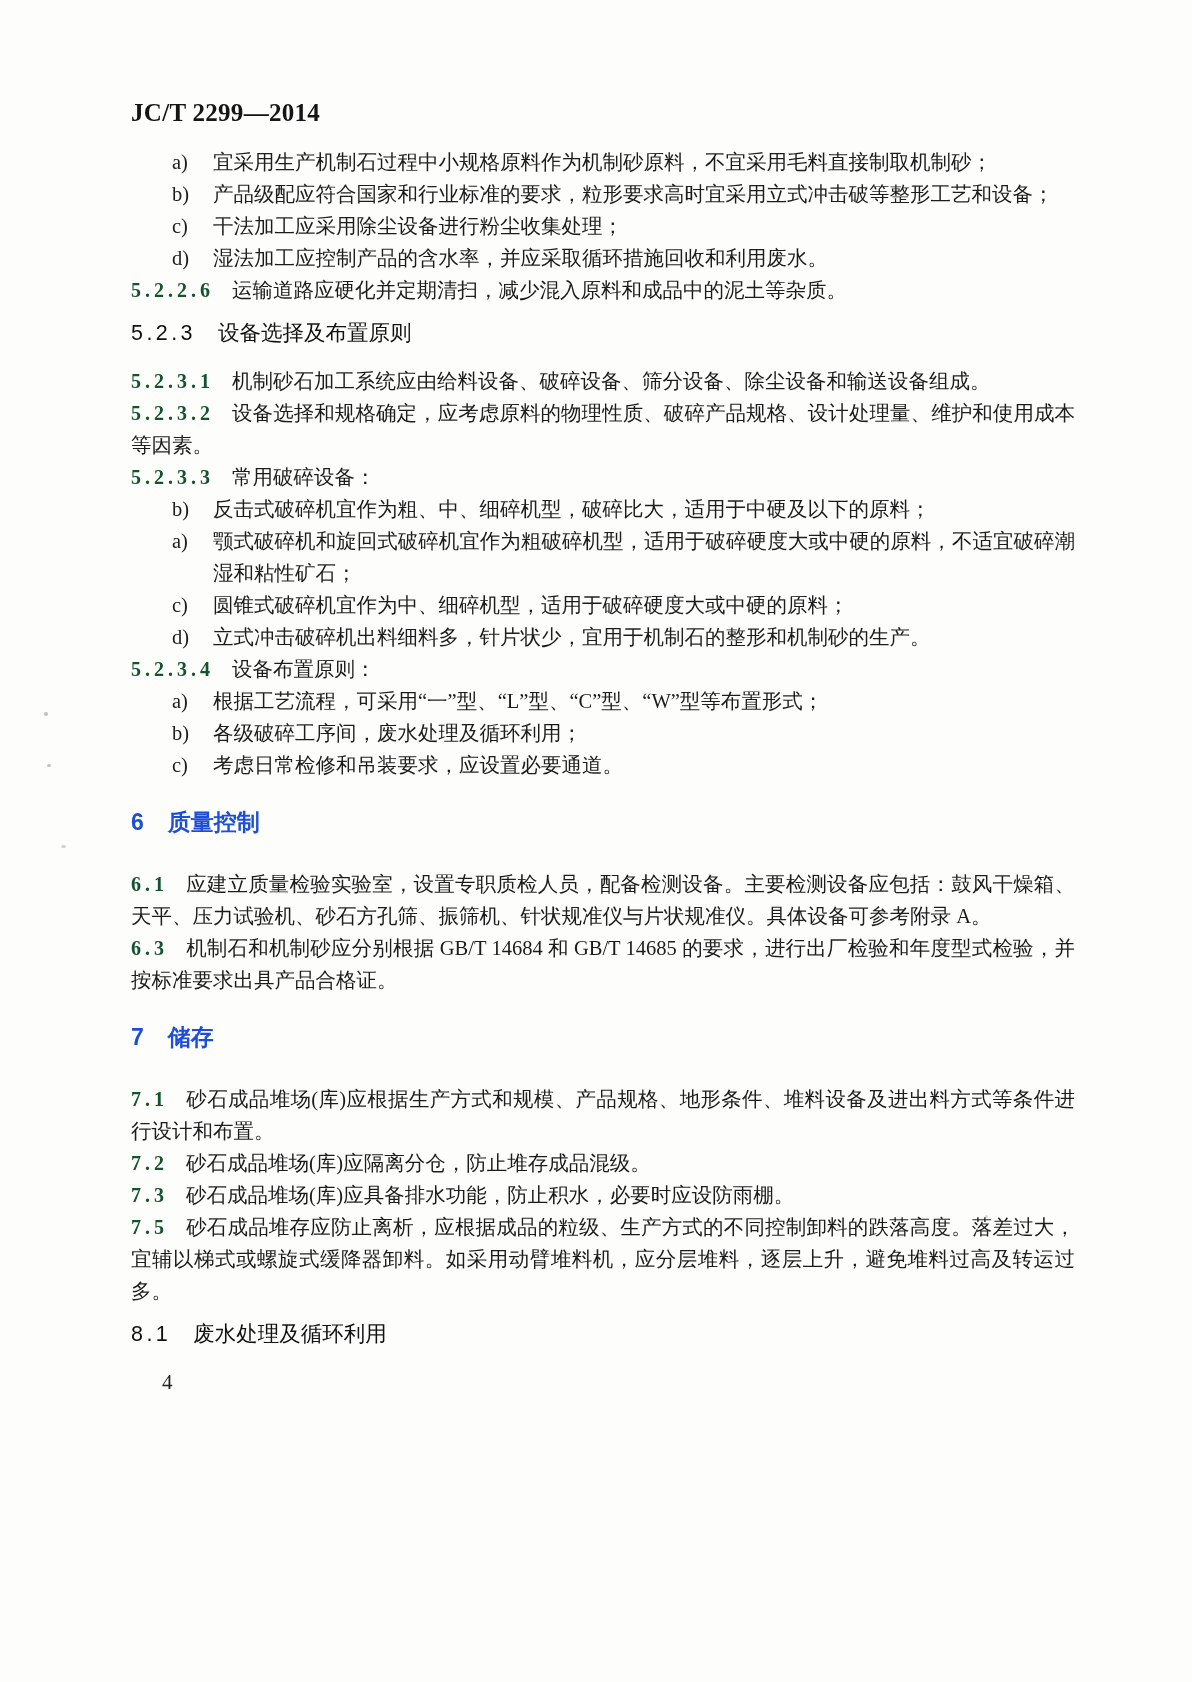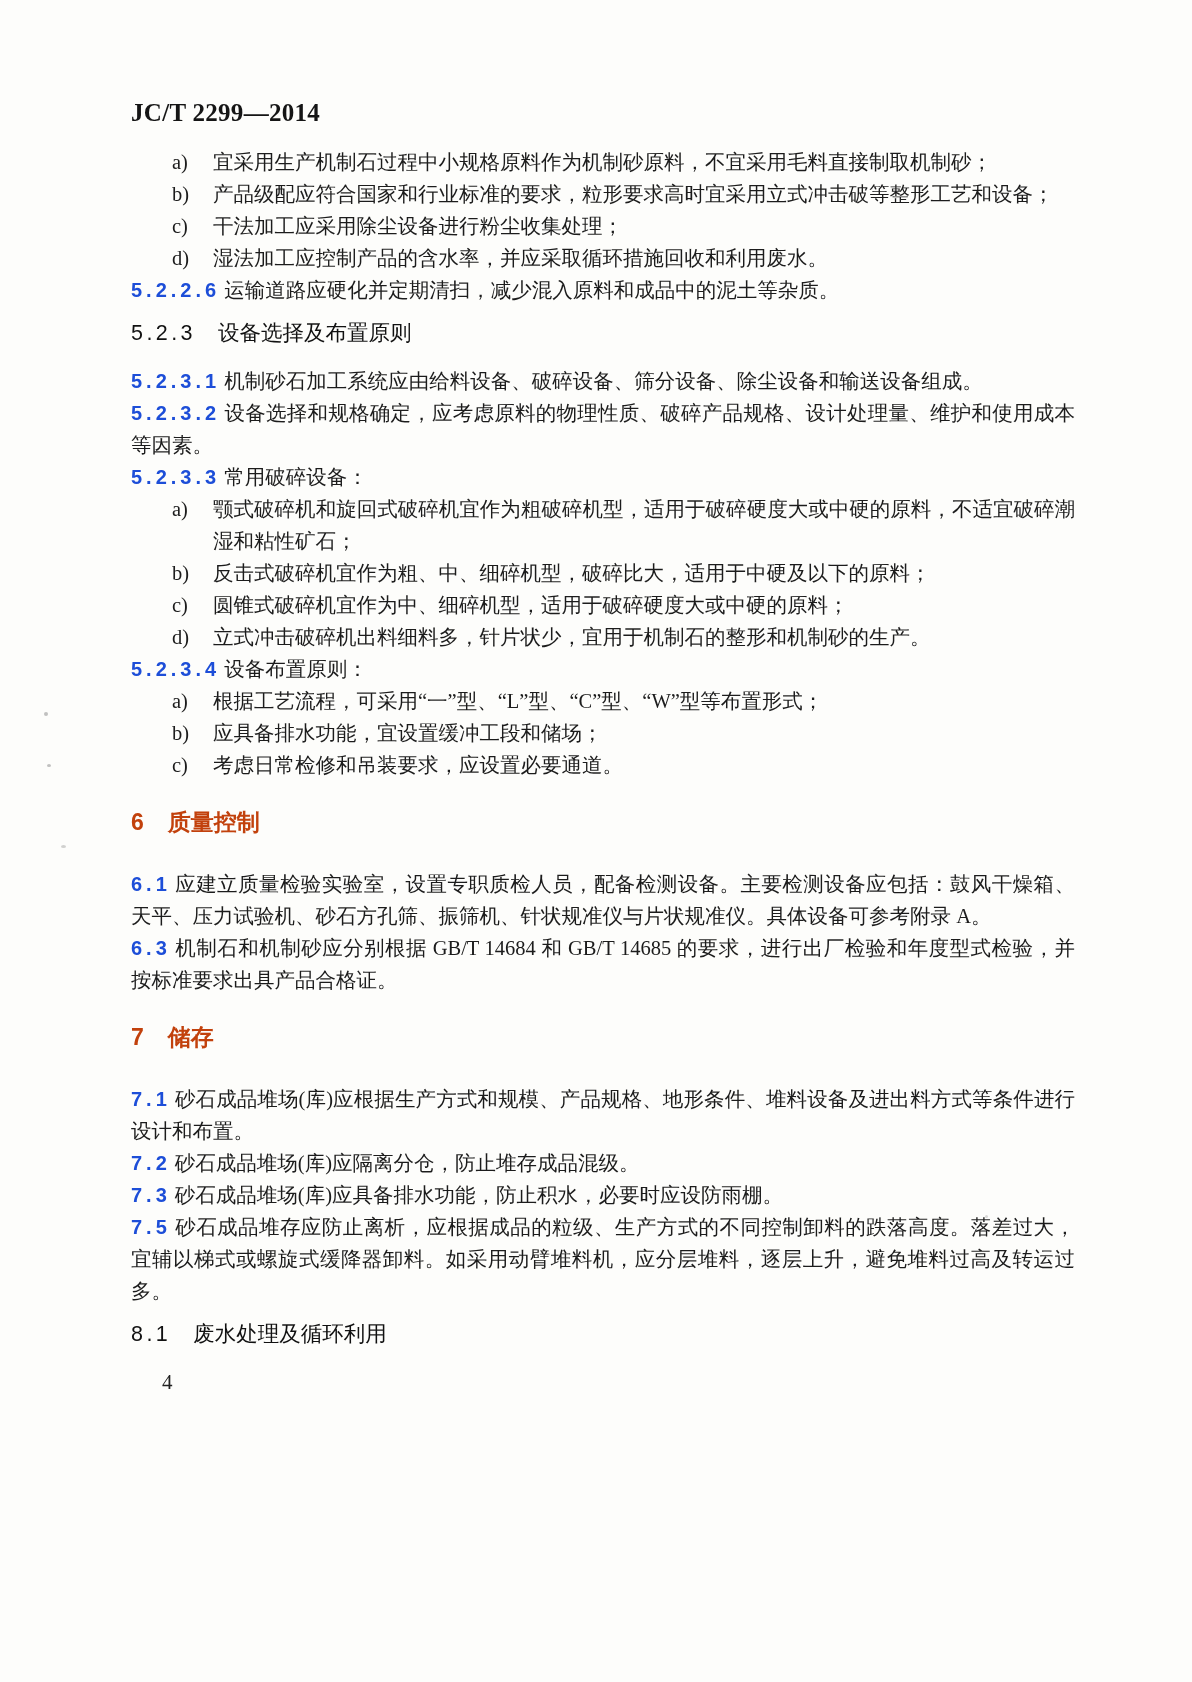--- a/index.html
+++ b/index.html
@@ -33,43 +33,43 @@
 
   .clause, .item {
     font-size: 20.5px;
     line-height: 32px;
     margin: 0;
     text-align: justify;
     text-justify: inter-ideograph;
     color: #1c1c1c;
   }
   .clause .num {
-    font-family: Liberation Sans, sans-serif;
+    font-family: Liberation Serif, serif;
     font-weight: 700;
     font-size: 20px;
     letter-spacing: 0.2em;
-    margin-right: 4px;
-    color: #1d4ed8;
+    margin-right: 18px;
+    color: #14532d;
     white-space: nowrap;
   }
   .item { padding-left: 82px; }
   .marker {
     display: inline-block;
     width: 41px;
     margin-left: -41px;
     font-family: "Liberation Serif", "DejaVu Serif", serif;
   }
 
   .heading1 {
     font-family: "Liberation Sans", "DejaVu Sans", sans-serif;
     font-weight: 700;
     font-size: 23px;
     line-height: 34px;
     margin: 24px 0 29px 0;
-    color: #c2410c;
+    color: #1d4ed8;
   }
   .heading1 .num { margin-right: 22px; letter-spacing: 0.08em; }
 
   .heading2 {
     font-family: "Liberation Sans", "DejaVu Sans", sans-serif;
     font-weight: 400;
     font-size: 21.5px;
     line-height: 34px;
     margin: 10px 0 15px 0;
     color: #111;
@@ -105,27 +105,27 @@
   <main class="doc-body">
       <p class="item"><span class="marker">a)</span><span class="itxt">宜采用生产机制石过程中小规格原料作为机制砂原料，不宜采用毛料直接制取机制砂；</span></p>
       <p class="item"><span class="marker">b)</span><span class="itxt">产品级配应符合国家和行业标准的要求，粒形要求高时宜采用立式冲击破等整形工艺和设备；</span></p>
       <p class="item"><span class="marker">c)</span><span class="itxt">干法加工应采用除尘设备进行粉尘收集处理；</span></p>
       <p class="item"><span class="marker">d)</span><span class="itxt">湿法加工应控制产品的含水率，并应采取循环措施回收和利用废水。</span></p>
       <p class="clause"><span class="num">5.2.2.6</span><span class="txt">运输道路应硬化并定期清扫，减少混入原料和成品中的泥土等杂质。</span></p>
       <div class="heading2"><span class="num">5.2.3</span><span class="txt">设备选择及布置原则</span></div>
       <p class="clause"><span class="num">5.2.3.1</span><span class="txt">机制砂石加工系统应由给料设备、破碎设备、筛分设备、除尘设备和输送设备组成。</span></p>
       <p class="clause"><span class="num">5.2.3.2</span><span class="txt">设备选择和规格确定，应考虑原料的物理性质、破碎产品规格、设计处理量、维护和使用成本等因素。</span></p>
       <p class="clause"><span class="num">5.2.3.3</span><span class="txt">常用破碎设备：</span></p>
+      <p class="item"><span class="marker">b)</span><span class="itxt">反击式破碎机宜作为粗、中、细碎机型，破碎比大，适用于中硬及以下的原料；</span></p>
       <p class="item"><span class="marker">a)</span><span class="itxt">颚式破碎机和旋回式破碎机宜作为粗破碎机型，适用于破碎硬度大或中硬的原料，不适宜破碎潮湿和粘性矿石；</span></p>
-      <p class="item"><span class="marker">b)</span><span class="itxt">反击式破碎机宜作为粗、中、细碎机型，破碎比大，适用于中硬及以下的原料；</span></p>
       <p class="item"><span class="marker">c)</span><span class="itxt">圆锥式破碎机宜作为中、细碎机型，适用于破碎硬度大或中硬的原料；</span></p>
       <p class="item"><span class="marker">d)</span><span class="itxt">立式冲击破碎机出料细料多，针片状少，宜用于机制石的整形和机制砂的生产。</span></p>
       <p class="clause"><span class="num">5.2.3.4</span><span class="txt">设备布置原则：</span></p>
       <p class="item"><span class="marker">a)</span><span class="itxt">根据工艺流程，可采用“一”型、“L”型、“C”型、“W”型等布置形式；</span></p>
-      <p class="item"><span class="marker">b)</span><span class="itxt">应具备排水功能，宜设置缓冲工段和储场；</span></p>
+      <p class="item"><span class="marker">b)</span><span class="itxt">各级破碎工序间，废水处理及循环利用；</span></p>
       <p class="item"><span class="marker">c)</span><span class="itxt">考虑日常检修和吊装要求，应设置必要通道。</span></p>
       <div class="heading1"><span class="num">6</span><span class="txt">质量控制</span></div>
       <p class="clause"><span class="num">6.1</span><span class="txt">应建立质量检验实验室，设置专职质检人员，配备检测设备。主要检测设备应包括：鼓风干燥箱、天平、压力试验机、砂石方孔筛、振筛机、针状规准仪与片状规准仪。具体设备可参考附录 A。</span></p>
       <p class="clause"><span class="num">6.3</span><span class="txt">机制石和机制砂应分别根据 GB/T 14684 和 GB/T 14685 的要求，进行出厂检验和年度型式检验，并按标准要求出具产品合格证。</span></p>
       <div class="heading1"><span class="num">7</span><span class="txt">储存</span></div>
       <p class="clause"><span class="num">7.1</span><span class="txt">砂石成品堆场(库)应根据生产方式和规模、产品规格、地形条件、堆料设备及进出料方式等条件进行设计和布置。</span></p>
       <p class="clause"><span class="num">7.2</span><span class="txt">砂石成品堆场(库)应隔离分仓，防止堆存成品混级。</span></p>
       <p class="clause"><span class="num">7.3</span><span class="txt">砂石成品堆场(库)应具备排水功能，防止积水，必要时应设防雨棚。</span></p>
       <p class="clause"><span class="num">7.5</span><span class="txt">砂石成品堆存应防止离析，应根据成品的粒级、生产方式的不同控制卸料的跌落高度。落差过大，宜辅以梯式或螺旋式缓降器卸料。如采用动臂堆料机，应分层堆料，逐层上升，避免堆料过高及转运过多。</span></p>
       <div class="heading2"><span class="num">8.1</span><span class="txt">废水处理及循环利用</span></div>

